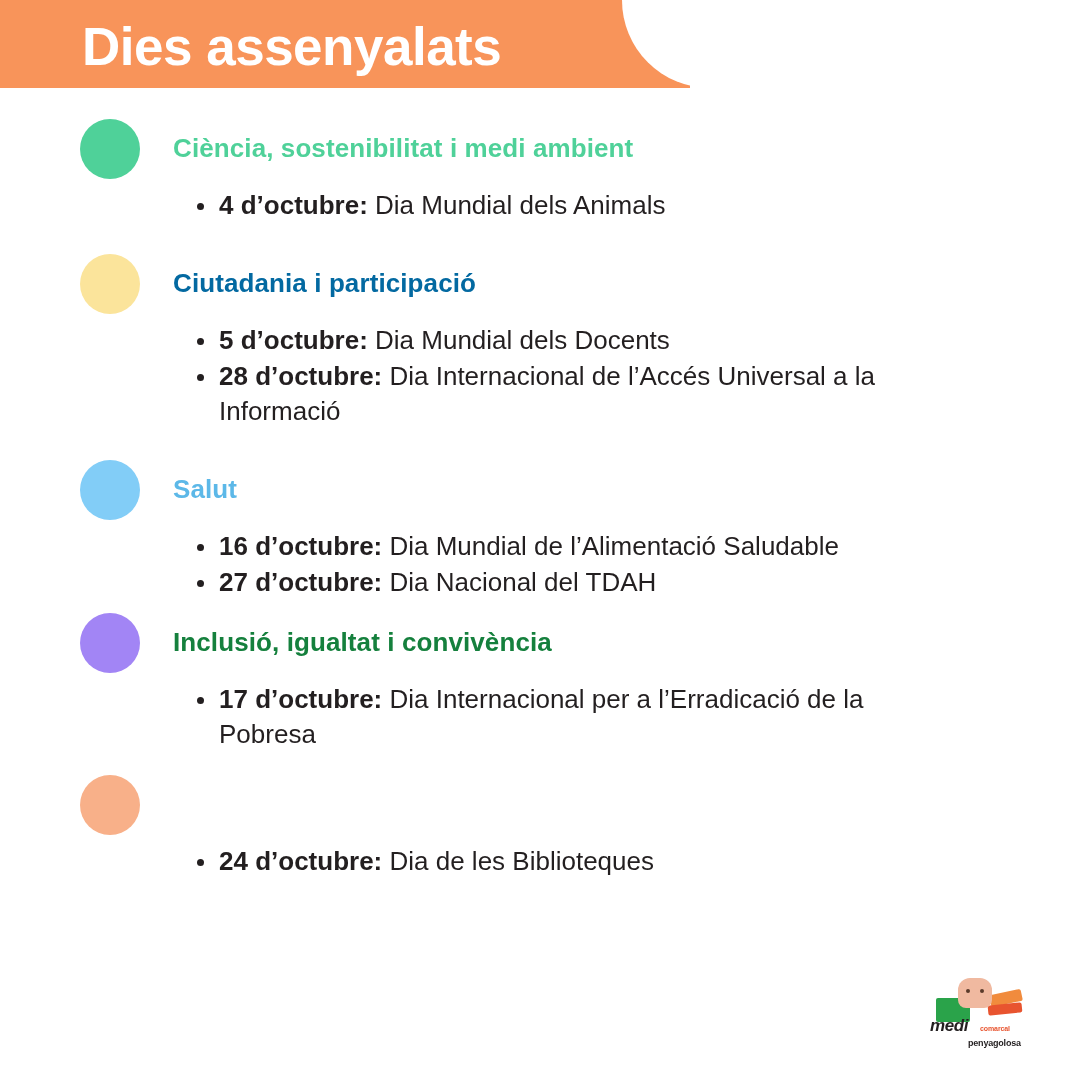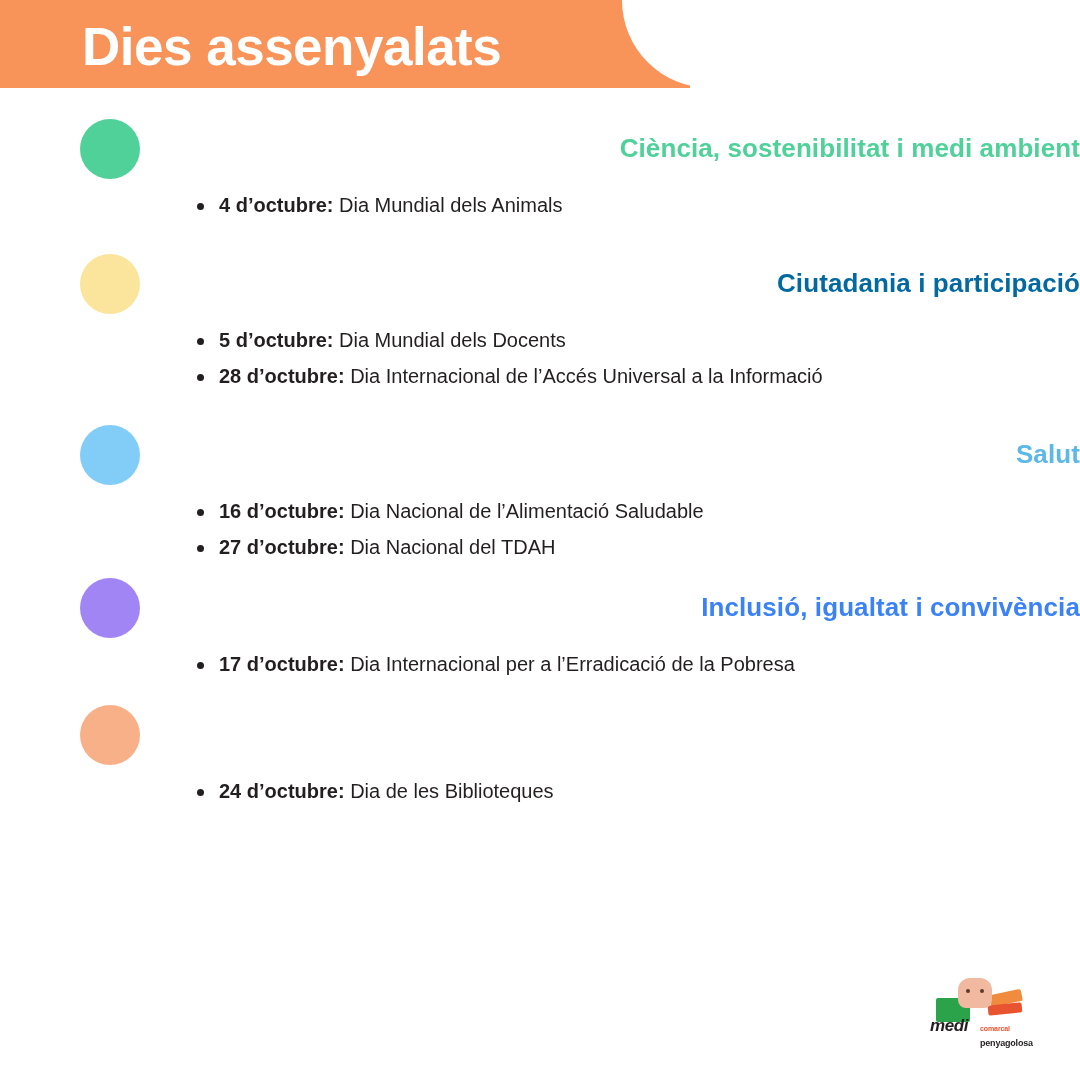--- a/index.html
+++ b/index.html
@@ -61,21 +61,20 @@
     position: relative;
     padding-left: 80px;
     margin-bottom: 6px;
   }
 
   .section-head {
     position: relative;
     display: flex;
     align-items: center;
     min-height: 62px;
-    justify-content: flex-end;
   }
 
   .dot {
     position: absolute;
     left: 0;
     top: 50%;
     transform: translateY(-50%);
     width: 60px;
     height: 60px;
     border-radius: 50%;
@@ -93,21 +92,21 @@
   .items {
     margin: 8px 0 0 0;
     padding: 0;
     list-style: none;
   }
 
   .item {
     position: relative;
     margin-left: 113px;
     padding-left: 26px;
-    font-size: 20px;
+    font-size: 26px;
     line-height: 35px;
     color: #231f20;
     max-width: 760px;
   }
   .item + .item { margin-top: 1px; }
 
   .item::before {
     content: "";
     position: absolute;
     left: 4px;
@@ -188,21 +187,21 @@
     left: 2px;
     bottom: 12px;
     font-size: 17px;
     font-weight: bold;
     font-style: italic;
     color: #231f20;
     letter-spacing: -0.4px;
   }
   .logo-text-sub {
     position: absolute;
-    left: 52px;
+    left: 40px;
     bottom: 0px;
     font-size: 9px;
     font-weight: bold;
     color: #231f20;
     letter-spacing: -0.2px;
   }
   .logo-text-mini {
     position: absolute;
     left: 52px;
     bottom: 16px;
@@ -251,32 +250,32 @@
       </ul>
     </div>
 
     <div class="section sec-gap-lg">
       <div class="section-head">
         <span class="dot" style="background:#82cdf7"></span>
         <span class="section-title" style="color:#5cb8e8">Salut</span>
       </div>
       <ul class="items">
         <li class="item">
-          <span class="date">16 d’octubre:</span><span> Dia Nacional de l’Alimentació Saludable</span>
+          <span class="date">16 d’octubre:</span><span> Dia Mundial de l’Alimentació Saludable</span>
         </li>
         <li class="item">
           <span class="date">27 d’octubre:</span><span> Dia Nacional del TDAH</span>
         </li>
       </ul>
     </div>
 
     <div class="section sec-gap-sm">
       <div class="section-head">
         <span class="dot" style="background:#a285f5"></span>
-        <span class="section-title" style="color:#3b82f6">Inclusió, igualtat i convivència</span>
+        <span class="section-title" style="color:#15803d">Inclusió, igualtat i convivència</span>
       </div>
       <ul class="items">
         <li class="item" style="max-width:740px">
           <span class="date">17 d’octubre:</span><span> Dia Internacional per a l’Erradicació de la Pobresa</span>
         </li>
       </ul>
     </div>
 
     <div class="section sec-gap-md">
       <div class="section-head">

